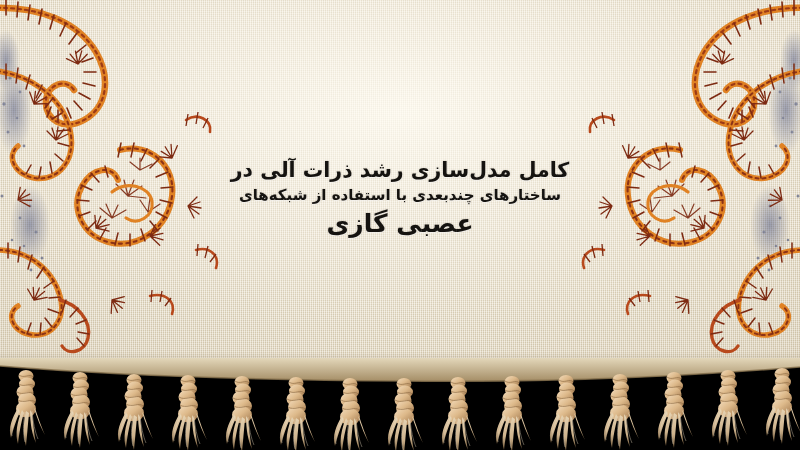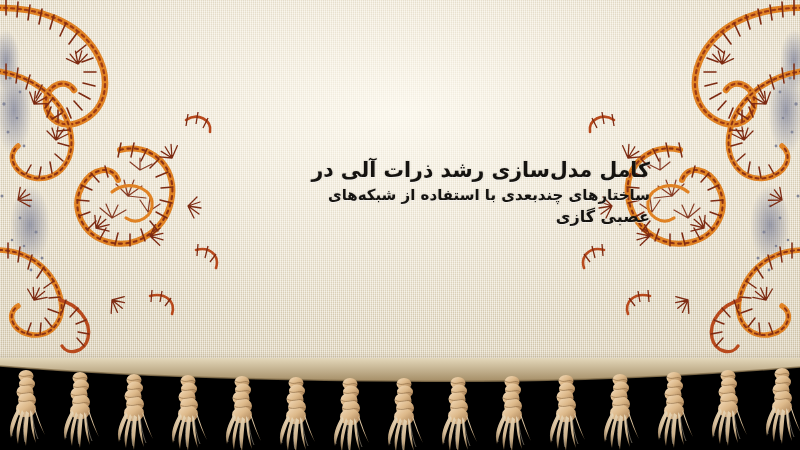--- a/index.html
+++ b/index.html
@@ -61,24 +61,23 @@
     line-height:1.42;
   }
   .title-line{
     display:block;
     color:#151310;
     font-size:20.5px;
     font-weight:700;
     letter-spacing:0px;
     text-shadow:0 1px 0 rgba(255,255,255,.55), 0 0 2px rgba(60,45,25,.25);
     white-space:nowrap;
-    text-align:right;
   }
   .title-line.l2{font-size:15px;}
-  .title-line.l3{font-size:16px;}
+  .title-line.l3{font-size:25px;}
 </style>
 </head>
 <body>
 
 <div id="stage">
 
   <div class="fabric"></div>
   <div class="fabric-shadow"></div>
   <div class="hem"></div>
 

